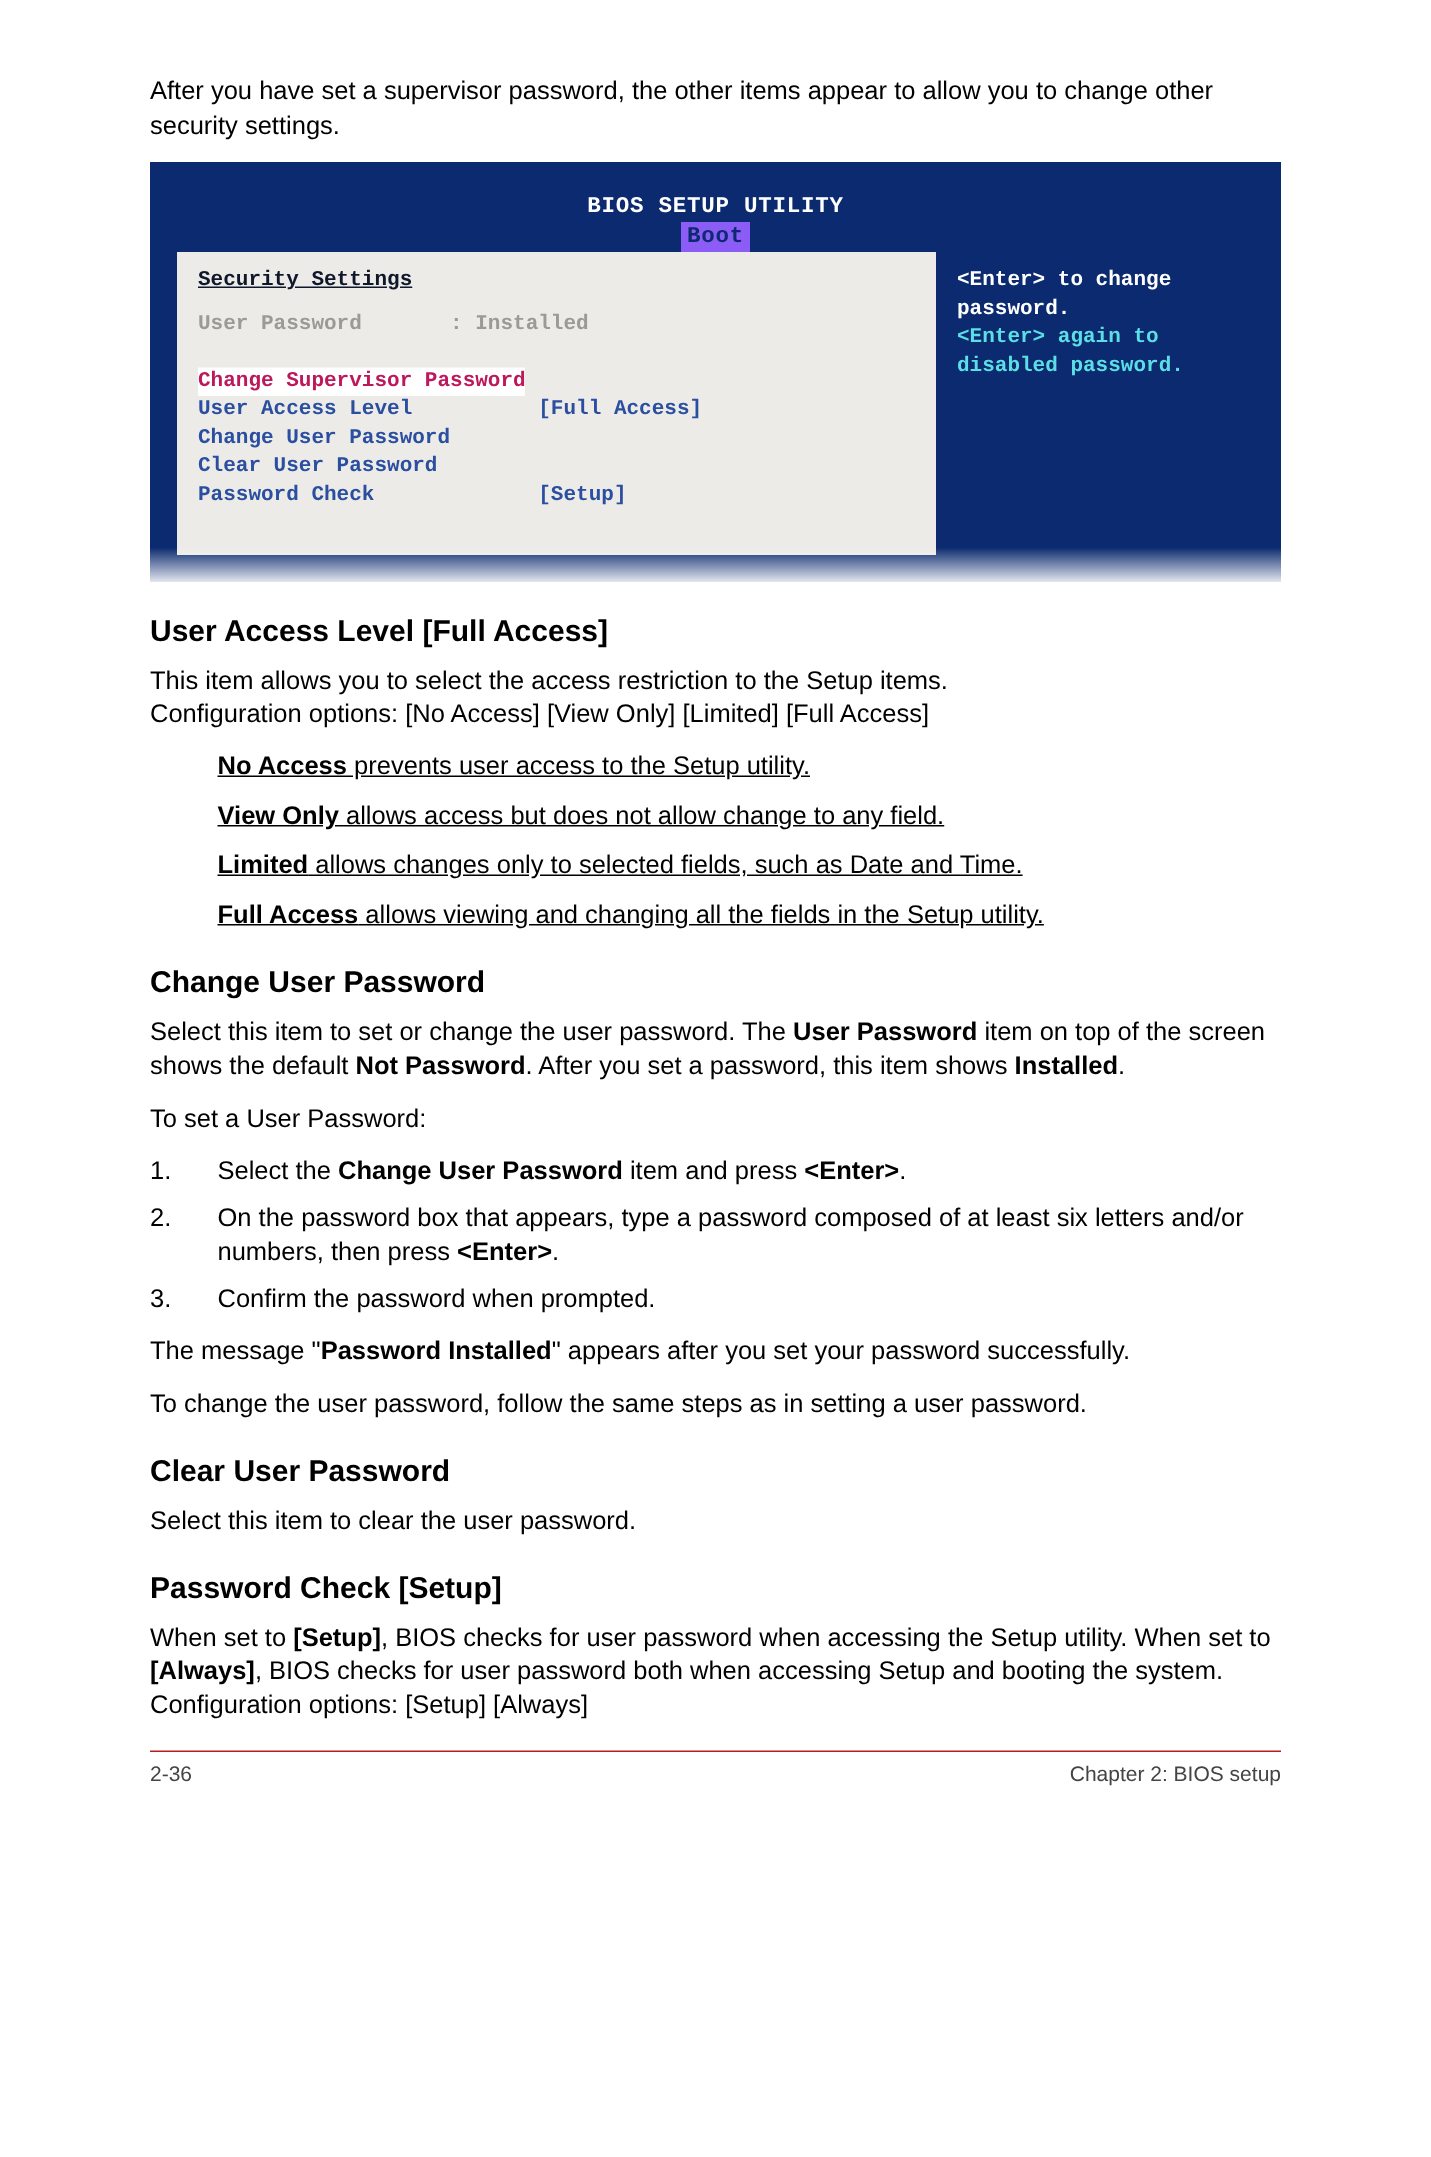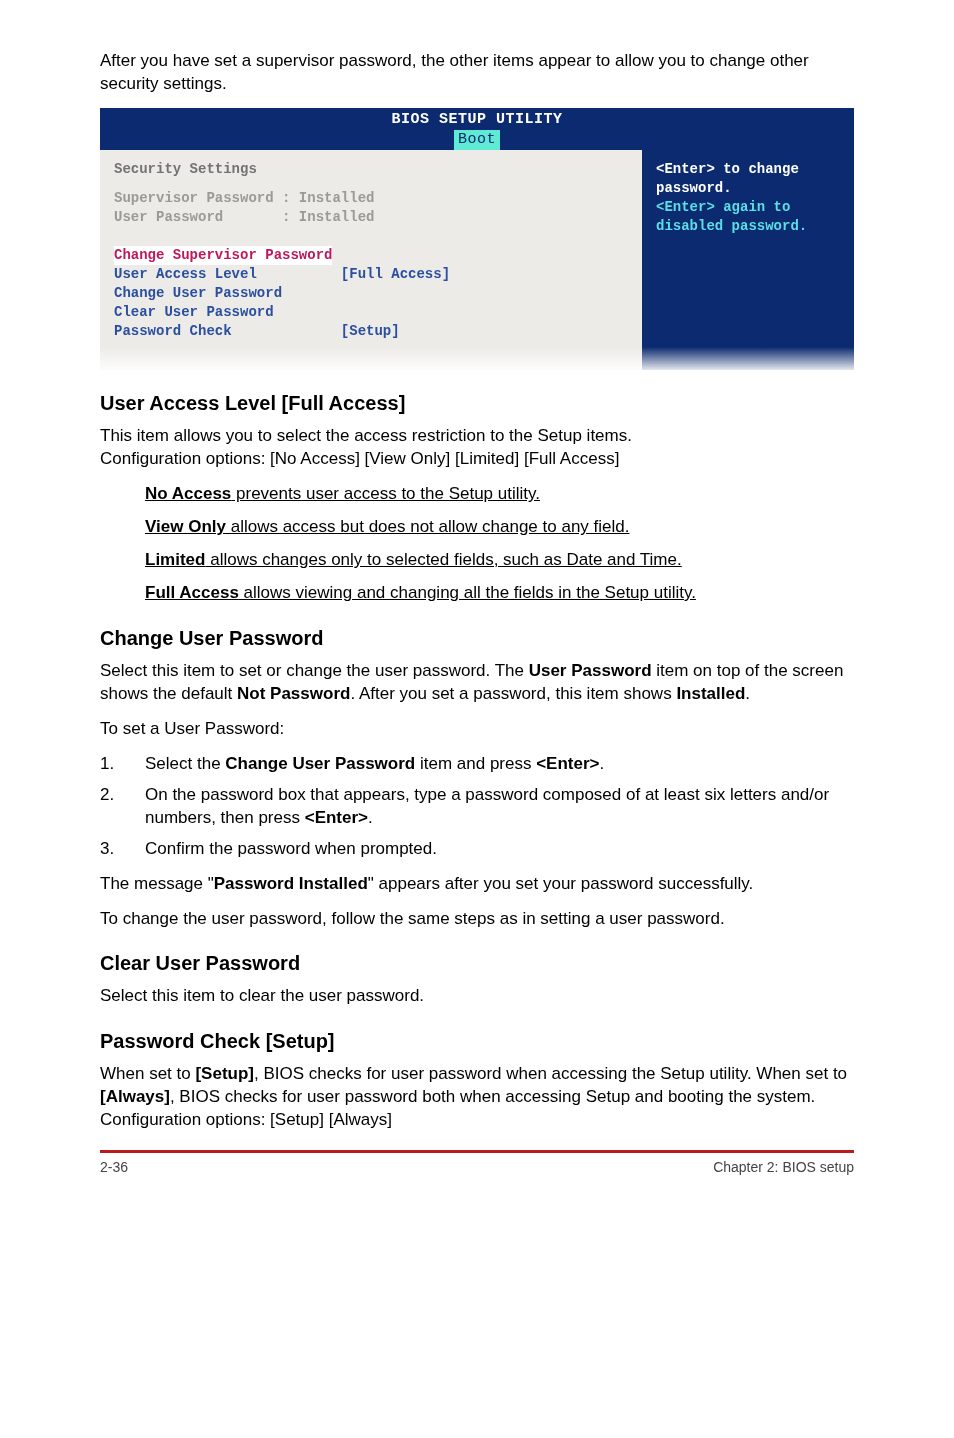--- a/index.html
+++ b/index.html
@@ -11,40 +11,40 @@
       padding: 50px 100px 30px 100px;
       color: #000;
       font-size: 17px;
       line-height: 1.35;
     }
     .intro-text {
       margin-bottom: 12px;
     }
     .bios-outer {
       background: #0b2a6f;
-      padding: 0;
+      padding: 18px;
       margin-bottom: 15px;
       position: relative;
       margin-top: 12px;
     }
     .bios-title-bar {
       text-align: center;
       color: #fff;
       font-family: "Courier New", monospace;
       font-size: 15px;
       font-weight: bold;
       padding: 2px 0 0 0;
       letter-spacing: 0.5px;
     }
     .bios-title-boot {
       display: inline-block;
-      background: #5eead4;
+      background: #8b5cf6;
       color: #0b2a6f;
       padding: 0 4px;
-      font-weight: normal;
+      font-weight: bold;
     }
     .bios-body {
       display: flex;
       font-family: "Courier New", monospace;
       font-size: 14px;
       font-weight: bold;
     }
     .bios-left {
       background: #ecebe7;
       flex: 1;
@@ -52,21 +52,22 @@
       border-right: 2px solid #0b2a6f;
       position: relative;
     }
     .bios-right {
       background: #0b2a6f;
       width: 210px;
       padding: 10px 12px;
       color: #fff;
     }
     .sec-heading {
-      color: #737373;
+      color: #0f172a;
+      text-decoration: underline;
       margin-bottom: 10px;
     }
     .bios-gray { color: #9a9a97; }
     .bios-blue { color: #2a4ea0; }
     .bios-white-selected { background: #fff; color: #be185d; display: inline-block; }
     .bios-line { white-space: pre; }
     .bios-right-cyan { color: #5bdfe4; }
     .fade {
       position: absolute;
       left: -3px; right: -3px; bottom: -3px;
@@ -98,21 +99,21 @@
       margin-bottom: 8px;
     }
     ol li .num {
       width: 45px;
       flex-shrink: 0;
     }
     ol li .txt {
       flex: 1;
     }
     .footer {
-      border-top: 3px solid #b91c1c;
+      border-top: 1px solid #b91c1c;
       margin-top: 18px;
       padding-top: 5px;
       display: flex;
       justify-content: space-between;
       font-size: 14px;
       color: #444;
     }
     strong { font-weight: bold; }
     .code { font-weight: bold; margin-top: 12px; }
   </style>
@@ -122,21 +123,20 @@
 <p class="intro-text">After you have set a supervisor password, the other items appear to allow you to change other security settings.</p>
 
 <div class="bios-outer">
   <div class="bios-title-bar">
     <span>BIOS SETUP UTILITY</span><br>
     <span class="bios-title-boot">Boot</span>
   </div>
   <div class="bios-body">
     <div class="bios-left">
       <div class="sec-heading">Security Settings</div>
-      <div class="bios-line bios-gray"><span>Supervisor Password </span><span>: Installed</span></div>
       <div class="bios-line bios-gray"><span>User Password       </span><span>: Installed</span></div>
       <br>
       <div class="bios-line"><span class="bios-white-selected">Change Supervisor Password</span></div>
       <div class="bios-line bios-blue"><span>User Access Level          </span><span>[Full Access]</span></div>
       <div class="bios-line bios-blue">Change User Password</div>
       <div class="bios-line bios-blue">Clear User Password</div>
       <div class="bios-line bios-blue"><span>Password Check             </span><span>[Setup]</span></div>
     </div>
     <div class="bios-right">
       <div>&lt;Enter&gt; to change</div>

